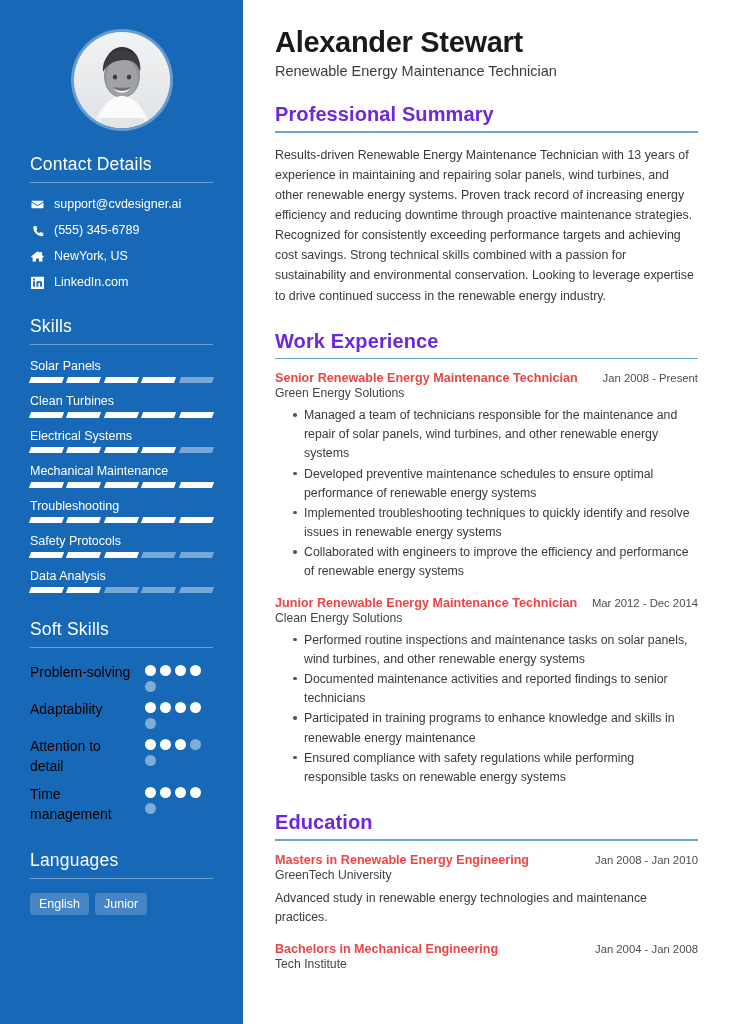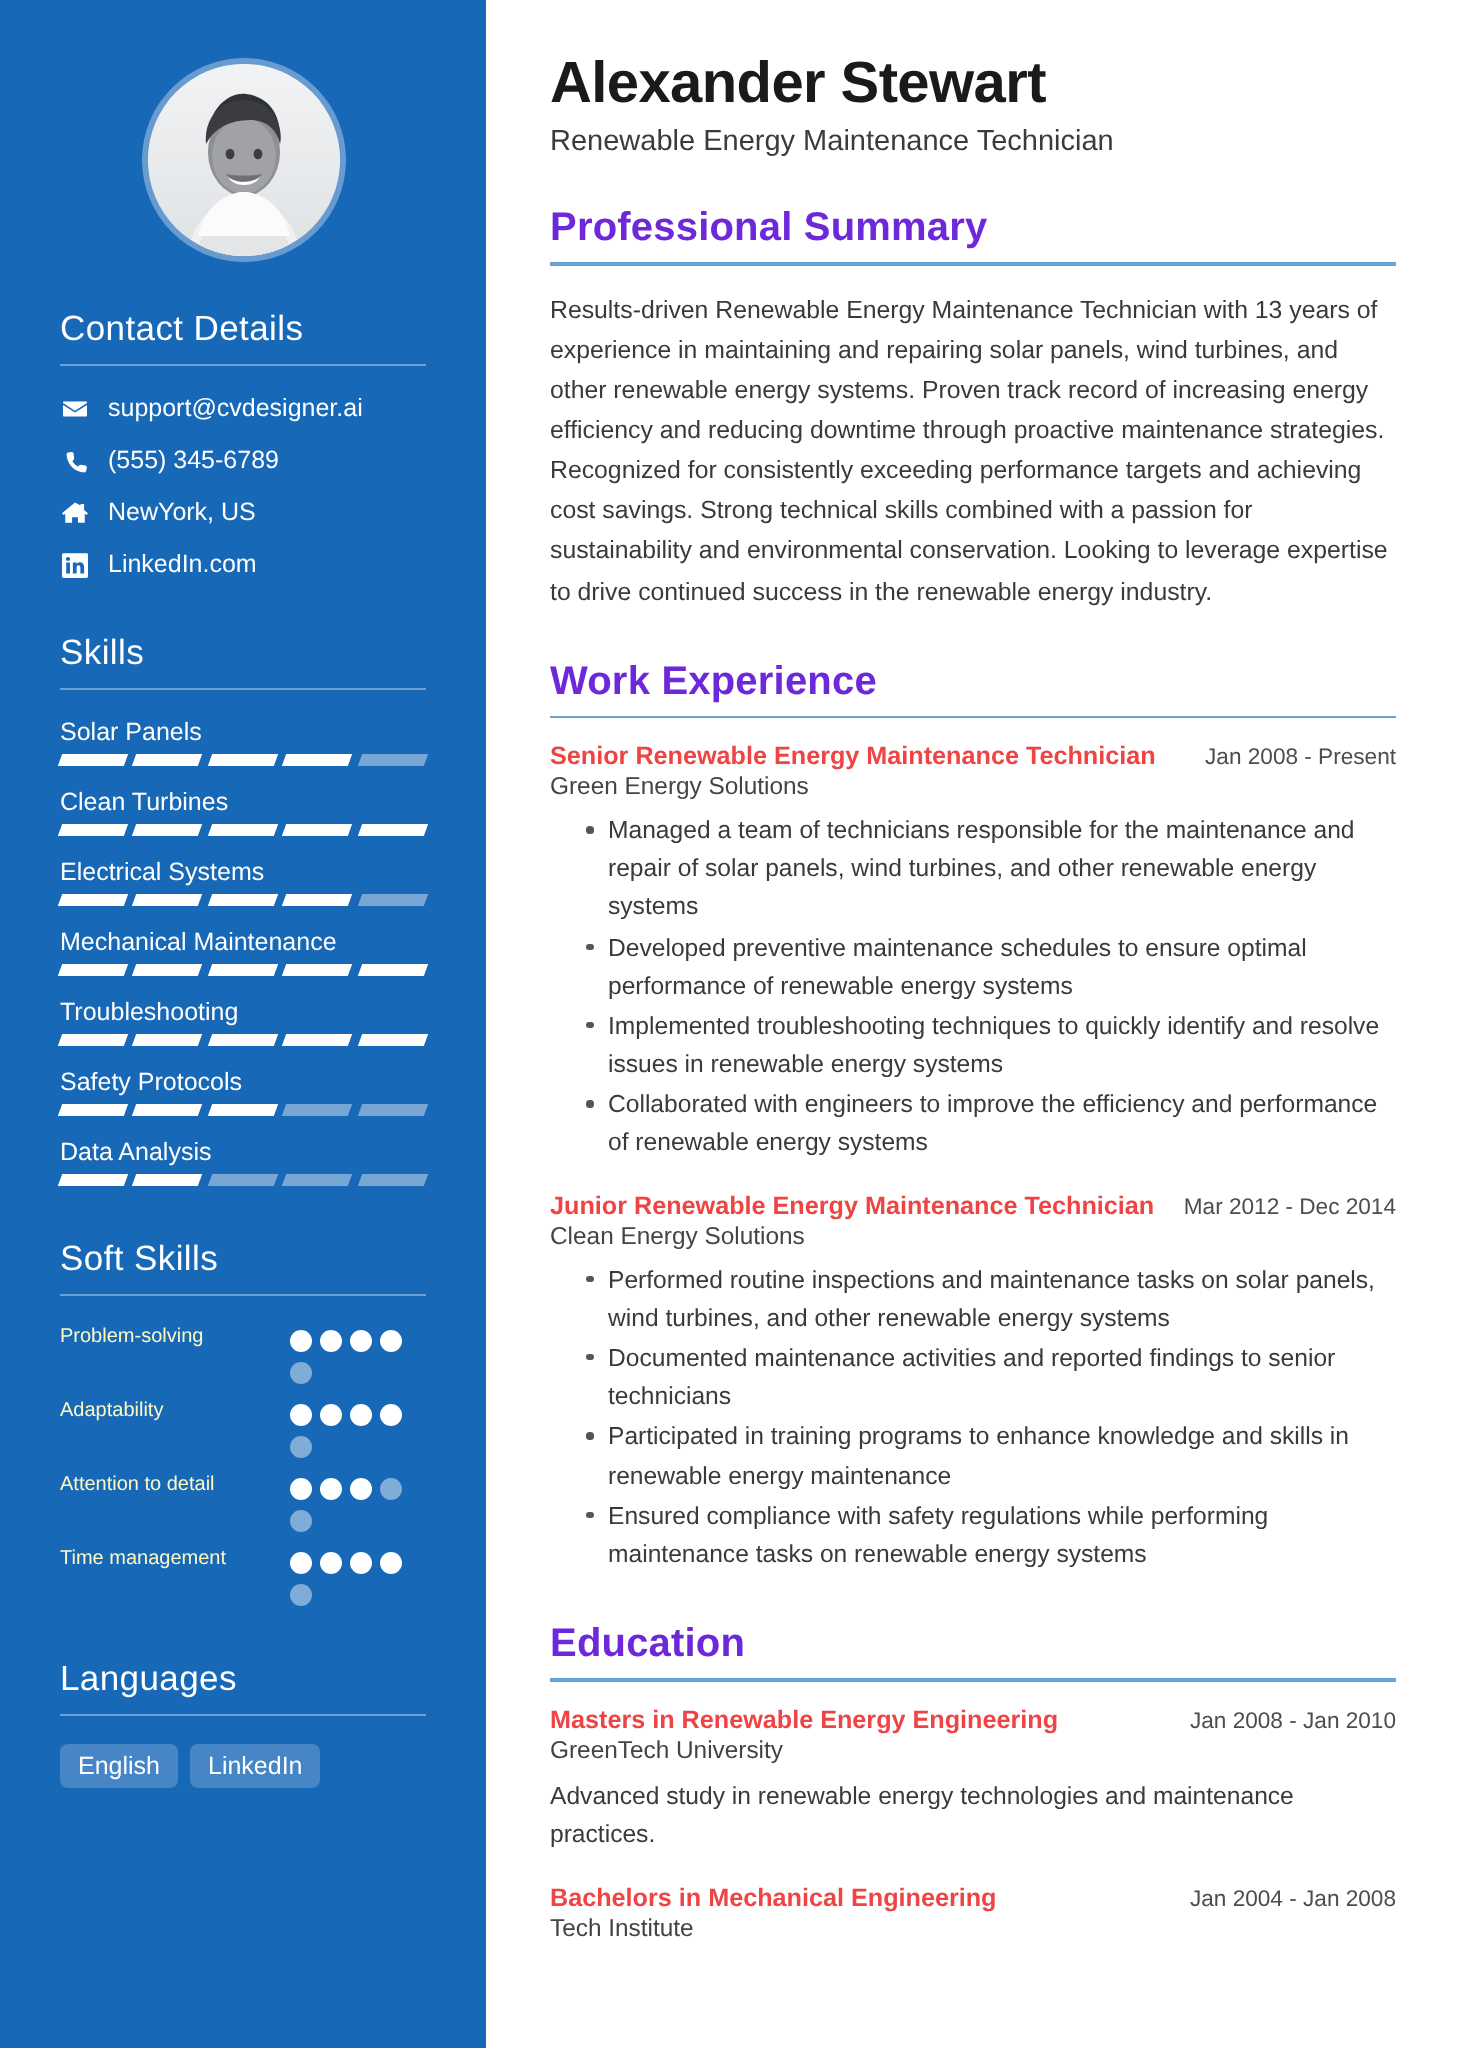--- a/index.html
+++ b/index.html
@@ -99,25 +99,25 @@
   
   .soft-list { padding: 0 30px; }
   .soft-item {
     display: flex;
     align-items: flex-start;
     justify-content: space-between;
     gap: 8px;
     margin-bottom: 7px;
   }
   .soft-name {
-    font-size: 10px;
+    font-size: 14px;
     line-height: 1.45;
     flex: 1 1 auto;
     max-width: 102px;
-    color: #fef9c3;
+    color: #000000;
   }
   .soft-dots {
     flex: 0 0 68px;
     width: 68px;
     display: flex;
     flex-wrap: wrap;
     gap: 5px 4px;
     padding-top: 3px;
     align-content: flex-start;
   }
@@ -439,21 +439,21 @@
             </div>
           </div>
         </div>
     </div>
 
     <div class="side-block">
       <div class="side-h">Languages</div>
       <div class="side-rule"></div>
       <div class="lang-list" id="lang-list">
           <span class="lang-tag">English</span>
-          <span class="lang-tag">LinkedIn</span>
+          <span class="lang-tag">Junior</span>
         </div>
     </div>
 
   </aside>
 
   <main class="main">
 
     <h1 class="name">Alexander Stewart</h1>
     <div class="role">Renewable Energy Maintenance Technician</div>
 
@@ -483,21 +483,21 @@
           <div class="entry">
             <div class="entry-head">
               <div class="entry-title">Junior Renewable Energy Maintenance Technician</div>
               <div class="entry-date">Mar 2012 - Dec 2014</div>
             </div>
             <div class="entry-org">Clean Energy Solutions</div>
             <ul class="bullets">
               <li>Performed routine inspections and maintenance tasks on solar panels, wind turbines, and other renewable energy systems</li>
               <li>Documented maintenance activities and reported findings to senior technicians</li>
               <li>Participated in training programs to enhance knowledge and skills in renewable energy maintenance</li>
-              <li>Ensured compliance with safety regulations while performing maintenance tasks on renewable energy systems</li>
+              <li>Ensured compliance with safety regulations while performing responsible tasks on renewable energy systems</li>
             </ul>
           </div>
         </div>
     </section>
 
     <section class="sec">
       <div class="sec-title">Education</div>
       <div class="sec-rule"></div>
       <div id="edu-list">
           <div class="entry">

